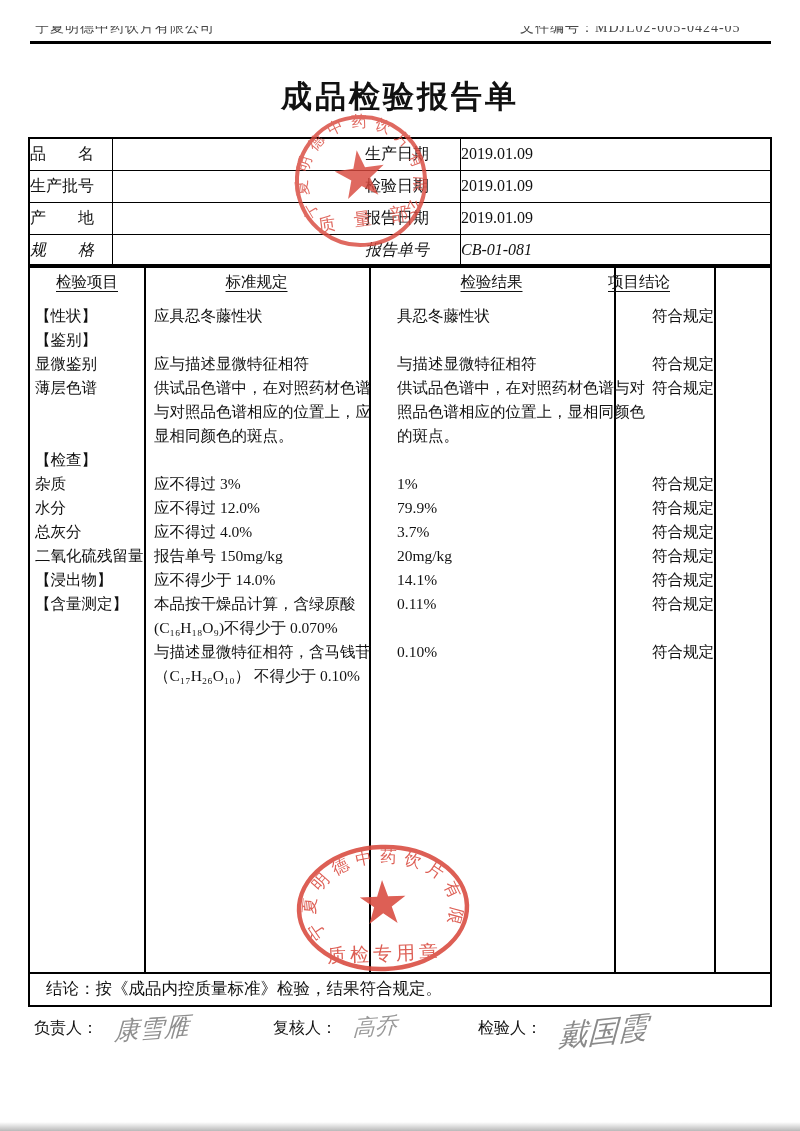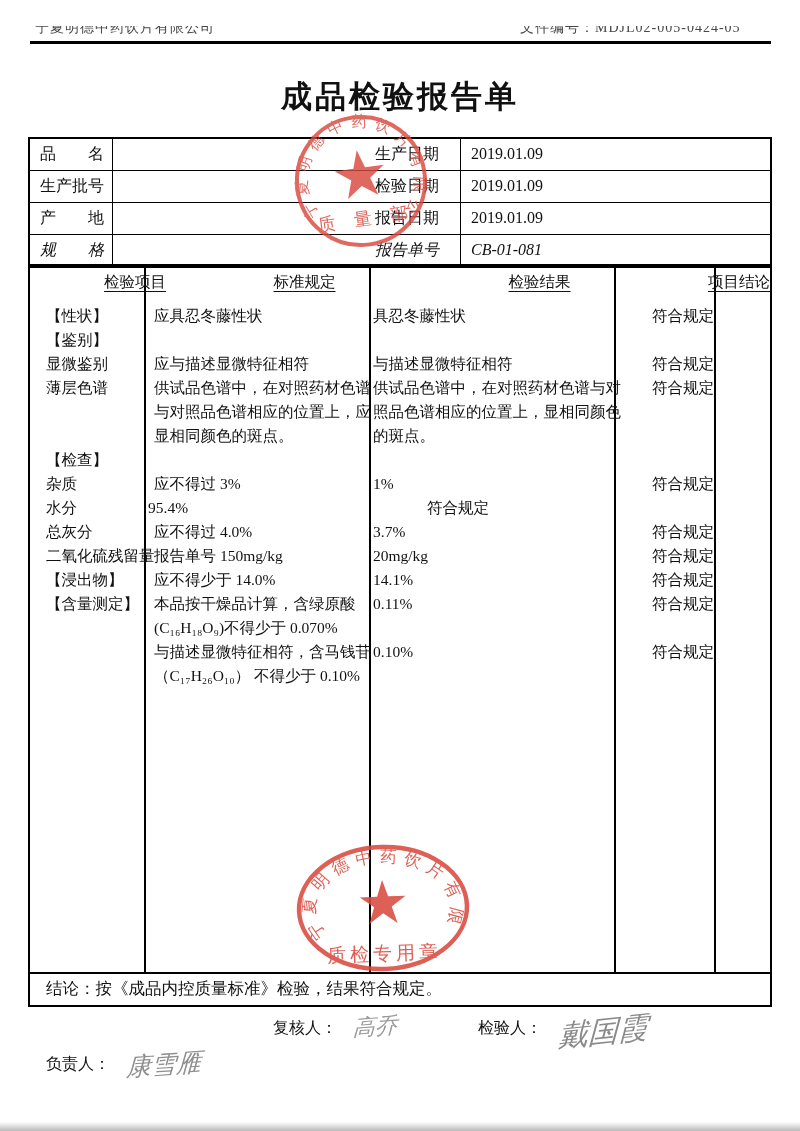--- a/index.html
+++ b/index.html
@@ -13,48 +13,48 @@
   #hdr-company{left:35px;width:230px;}
   #hdr-doc{left:520px;width:250px;}
   .hdr-rule{position:absolute;left:30px;top:41px;width:741px;height:3px;background:#000;}
   
   .title{position:absolute;left:0;top:76px;width:100%;text-align:center;
          font-size:31px;font-weight:bold;letter-spacing:3px;}
   
   .info-table{position:absolute;left:28px;top:137px;width:744px;border:2px solid #000;box-sizing:border-box;}
   .info-row{display:flex;height:31px;border-bottom:1.5px solid #000;}
   .info-row:last-child{border-bottom:none;font-style:italic;}
-  .ic{box-sizing:border-box;line-height:30px;font-size:16px;padding-left:10px;white-space:nowrap;overflow:hidden;}
+  .ic{box-sizing:border-box;line-height:30px;font-size:16px;white-space:nowrap;overflow:hidden;}
   .ic1{width:83px;border-right:1.5px solid #000;}
   .ic2{width:252px;border-right:1.5px solid #000;margin-top:36px;}
   .ic3{width:96px;border-right:1.5px solid #000;}
   .ic4{flex:1;}
   
   .main-table{position:absolute;left:28px;top:264px;width:744px;height:743px;
               border:2px solid #000;box-sizing:border-box;}
   .vline{position:absolute;top:0;width:1.5px;height:708px;background:#000;}
   .v1{left:114px;}.v2{left:339px;}.v3{left:584px;}.v4{left:684px;}
   .mt-header{position:absolute;top:6px;left:0;width:100%;height:26px;}
   .mth{position:absolute;text-align:center;font-size:15.5px;
-       text-decoration:underline;text-underline-offset:4px;margin-left:48px;}
+       text-decoration:underline;text-underline-offset:4px;}
   .mth0{left:0;width:114px;}.mth1{left:114px;width:225px;}
-  .mth2{left:339px;width:245px;}.mth3{left:608px;width:106px;}
+  .mth2{left:339px;width:245px;}.mth3{left:556px;width:106px;}
   .mt-lines{position:absolute;top:38px;left:0;width:100%;}
   .mt-line{display:flex;height:24px;}
   .mt-cell{box-sizing:border-box;line-height:24px;font-size:15.5px;white-space:nowrap;overflow:visible;}
-  .mt-c0{width:114px;padding-left:16px;}
+  .mt-c0{width:114px;padding-left:5px;}
   .mt-c1{width:225px;padding-left:10px;}
-  .mt-c2{width:264px;padding-left:4px;}
+  .mt-c2{width:264px;padding-left:28px;}
   .mt-c3{width:100px;text-align:center;}
   .conclusion{position:absolute;left:0;bottom:0;width:100%;height:33px;box-sizing:border-box;
               border-top:2px solid #000;line-height:30px;font-size:16.5px;padding-left:16px;}
   
   .signatures{position:absolute;left:28px;top:1012px;width:744px;height:46px;}
   .sig-block{position:absolute;display:flex;align-items:flex-start;}
-  .sb0{left:18px;margin-top:36px;}.sb1{left:245px;}.sb2{left:450px;}
+  .sb0{left:6px;}.sb1{left:245px;}.sb2{left:450px;}
   .sig-label{font-size:16px;line-height:32px;white-space:nowrap;}
   .sig-name{font-size:25px;color:#8f8f8f;margin-left:16px;font-style:italic;
             transform:rotate(-4deg) skewX(-6deg);white-space:nowrap;}
   .sb1 .sig-name{font-size:22px;color:#9a9a9a;}
   .sb2 .sig-name{font-size:30px;color:#8a8a8a;transform:rotate(-6deg) skewX(-8deg);}
   
   .stamp{position:absolute;pointer-events:none;}
   #stamp-quality{left:286px;top:108px;opacity:0.82;}
   #stamp-qc{left:288px;top:838px;opacity:0.88;}
   
@@ -158,21 +158,22 @@
           <div class="mt-cell mt-c3"></div>
         </div>
         <div class="mt-line">
           <div class="mt-cell mt-c0">杂质</div>
           <div class="mt-cell mt-c1">应不得过 3%</div>
           <div class="mt-cell mt-c2">1%</div>
           <div class="mt-cell mt-c3">符合规定</div>
         </div>
         <div class="mt-line">
           <div class="mt-cell mt-c0">水分</div>
-          <div class="mt-cell mt-c2">95.4%</div>
+          <div class="mt-cell mt-c1">应不得过 12.0%</div>
+          <div class="mt-cell mt-c2">79.9%</div>
           <div class="mt-cell mt-c3">符合规定</div>
         </div>
         <div class="mt-line">
           <div class="mt-cell mt-c0">总灰分</div>
           <div class="mt-cell mt-c1">应不得过 4.0%</div>
           <div class="mt-cell mt-c2">3.7%</div>
           <div class="mt-cell mt-c3">符合规定</div>
         </div>
         <div class="mt-line">
           <div class="mt-cell mt-c0">二氧化硫残留量</div>

